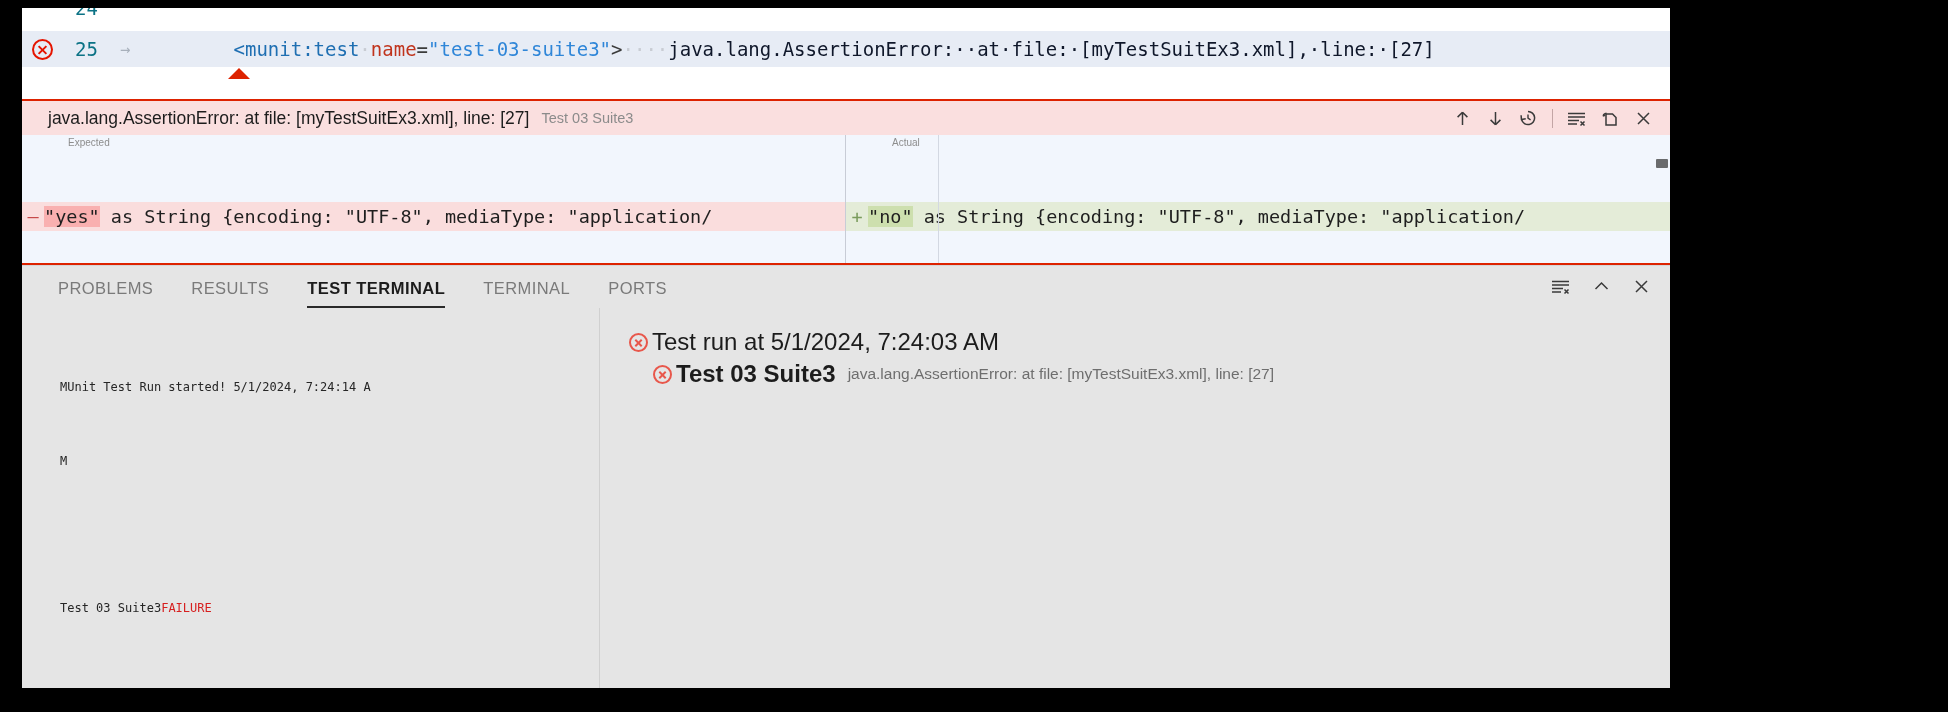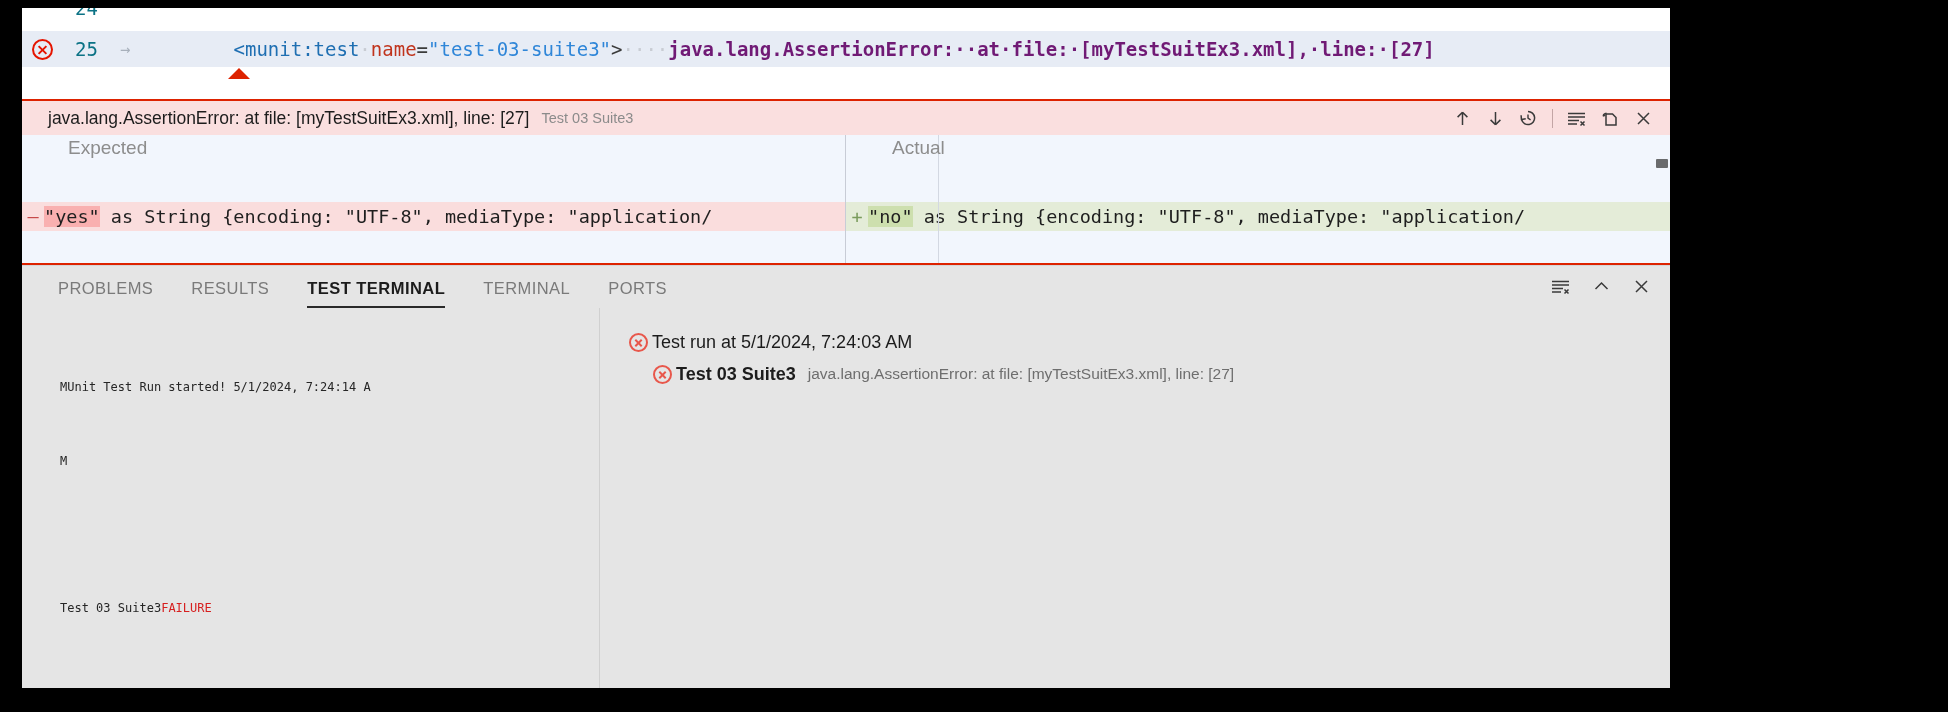--- a/index.html
+++ b/index.html
@@ -67,21 +67,21 @@
     width: 34px; min-width: 34px;
     color: #a8b0bb;
     text-align: center;
     font-size: 17px;
   }
   .tok-tag    { color: #1f6fb2; }
   .tok-punct  { color: #3b3b3b; }
   .tok-attr   { color: #c0341d; }
   .tok-str    { color: #2f86d8; }
   .tok-ws     { color: #c8ccd3; }
-  .inline-err { color: #701a75; font-weight: bold; }
+  .inline-err { color: #0f172a; }
 
   .red-arrow {
     position: absolute;
     left: 206px; top: 60px;
     width: 0; height: 0;
     border-left: 11px solid transparent;
     border-right: 11px solid transparent;
     border-bottom: 11px solid #dd2200;
     z-index: 6;
   }
@@ -140,21 +140,21 @@
   .diff-pane {
     position: relative;
     overflow: hidden;
     background: #f2f6fd;
   }
   .diff-pane.left  { width: 50%; border-right: 1px solid #c8ccd6; }
   .diff-pane.right { width: 50%; }
   .diff-label {
     position: absolute;
     top: 2px; left: 46px;
-    font-size: 19px;
+    font-size: 10px;
     color: #8d8d8d;
     font-family: "Liberation Sans", sans-serif;
     z-index: 3;
   }
   .diff-lines {
     position: absolute;
     top: 25px; left: 0; right: 0;
     font-family: "DejaVu Sans Mono", monospace;
     font-size: 18.5px;
     white-space: pre;
@@ -289,21 +289,21 @@
     position: relative;
   }
   .tt-circle::before, .tt-circle::after {
     content: "";
     position: absolute; left: 3px; top: 7px;
     width: 9px; height: 2px; background: #e8574b;
   }
   .tt-circle::before { transform: rotate(45deg); }
   .tt-circle::after  { transform: rotate(-45deg); }
   .tt-label {
-    font-size: 18px;
+    font-size: 24px;
     color: #1c1c1c;
     white-space: nowrap;
   }
   .tt-label.bold { font-weight: bold; }
   .tt-detail {
     font-size: 15.5px;
     color: #6e6e6e;
     margin-left: 12px;
     white-space: nowrap;
   }

